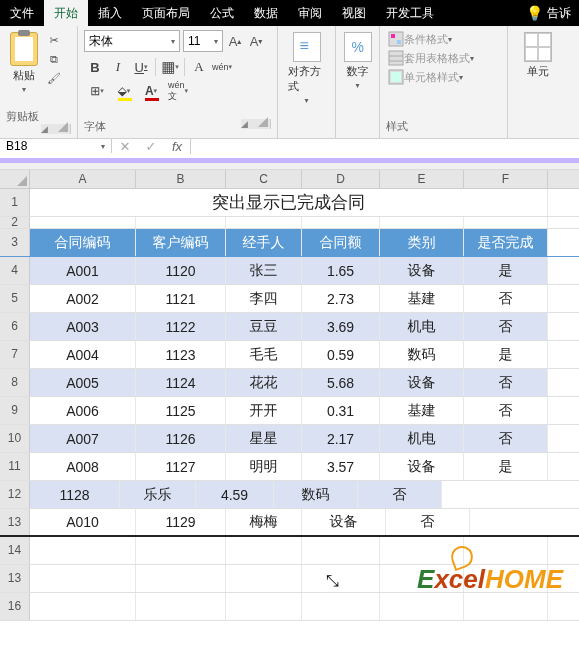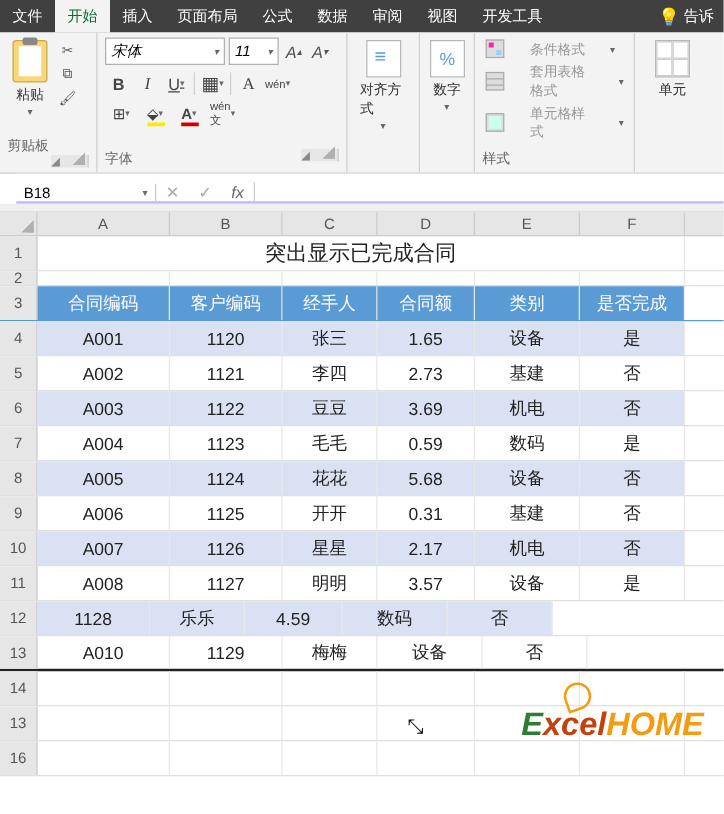--- a/index.html
+++ b/index.html
@@ -1,19 +1,19 @@
 <!DOCTYPE html>
 <html><head>
 <meta charset="utf-8">
 <style>
 * { box-sizing: border-box; margin: 0; padding: 0; font-family: "Microsoft YaHei", SimSun, sans-serif; }
 body { width: 579px; height: 651px; background: #fff; overflow: hidden; font-size: 12px; }
 
 
-.tab-bar { display: flex; background: #404040; color: #fff; height: 26px; align-items: stretch; }
+.tab-bar { display: flex; background: #000000; color: #fff; height: 26px; align-items: stretch; }
 .tab { padding: 5px 10px; cursor: pointer; font-size: 12px; }
 .tab.active { background: #f3f3f3; color: #0e6837; }
 .tell-me { margin-left: auto; display: flex; align-items: center; padding: 0 8px; gap: 3px; }
 .bulb { color: #ffc107; font-size: 14px; }
 
 
 .ribbon { background: #f3f3f3; border-bottom: 1px solid #d0d0d0; height: 113px; display: flex; }
 .group { border-right: 1px solid #d0d0d0; padding: 4px 6px 2px 6px; display: flex; flex-direction: column; position: relative; }
 .group-body { flex: 1; display: flex; align-items: flex-start; }
 .group-label { font-size: 11px; color: #666; padding: 2px 0; }
@@ -22,47 +22,47 @@
 .big-btn { display: flex; flex-direction: column; align-items: center; gap: 2px; padding: 2px 4px; cursor: pointer; }
 .big-btn .lbl { font-size: 11px; color: #333; }
 .drop-caret { font-size: 8px; color: #666; }
 
 .paste-icon { width: 28px; height: 34px; background: linear-gradient(#fff,#fff) center/18px 24px no-repeat, #f9d778; border-radius: 3px; position: relative; border: 1px solid #c9a74a; }
 .paste-icon::before { content: ""; position: absolute; top: -3px; left: 7px; width: 12px; height: 6px; background: #888; border-radius: 2px; }
 
 .mini-col { display: flex; flex-direction: column; gap: 3px; margin-left: 3px; padding-top: 2px; }
 .mini-btn { width: 18px; height: 16px; border: 1px solid transparent; display: flex; align-items: center; justify-content: center; font-size: 11px; color: #555; cursor: pointer; }
 
-.font-group .row1 { display: flex; gap: 3px; margin-bottom: 4px; font-style: italic; }
+.font-group .row1 { display: flex; gap: 3px; margin-bottom: 4px; }
 .font-select { width: 96px; height: 22px; border: 1px solid #b0b0b0; background: #fff; padding: 0 4px; font-size: 12px; display: flex; align-items: center; justify-content: space-between; cursor: pointer; }
 .size-select { width: 40px; height: 22px; border: 1px solid #b0b0b0; background: #fff; padding: 0 4px; font-size: 12px; display: flex; align-items: center; justify-content: space-between; cursor: pointer; }
 .sz-btn { width: 18px; height: 22px; display: flex; align-items: center; justify-content: center; color: #555; cursor: pointer; font-size: 13px; }
 .font-row2 { display: flex; gap: 1px; align-items: center; }
 .font-row2 .fbtn { width: 22px; height: 22px; display: flex; align-items: center; justify-content: center; cursor: pointer; color: #444; font-size: 13px; }
 .font-row2 .sep { width: 1px; height: 18px; background: #d0d0d0; margin: 0 2px; }
 .font-row3 { display: flex; gap: 1px; align-items: center; margin-top: 3px; }
 .font-row3 .fbtn { width: 26px; height: 20px; display: flex; align-items: center; justify-content: center; cursor: pointer; color: #444; font-size: 12px; }
 .color-bar { display: inline-block; width: 14px; height: 3px; }
 .fill-icon { position: relative; }
 .fill-icon .color-bar { background: #ffeb00; }
 .font-color-icon .color-bar { background: #d00000; }
 
 .align-icon, .number-icon { width: 28px; height: 30px; border: 1px solid #b8b8b8; background: #fff; position: relative; }
 .align-icon::before { content: "≡"; position: absolute; top: 4px; left: 6px; font-size: 16px; color: #5b9bd5; }
 .number-icon::before { content: "%"; position: absolute; top: 6px; left: 7px; font-size: 14px; color: #5b9bd5; }
 
 .styles-body { display: flex; flex-direction: column; gap: 1px; font-size: 11px; color: #999; }
-.style-row { display: flex; align-items: center; gap: 20px; padding: 1px 2px; cursor: default; }
+.style-row { display: flex; align-items: center; gap: 0; padding: 1px 2px; cursor: default; }
 .style-row svg { flex-shrink: 0; }
 
 .cell-icon { width: 28px; height: 30px; border: 1px solid #b8b8b8; background: #fff; display: grid; grid-template: 1fr 1fr / 1fr 1fr; }
 .cell-icon div { border: 1px solid #ccc; }
 
 
-.fx-bar { display: flex; height: 24px; border-bottom: 2px solid #c4b5fd; background: #fff; align-items: flex-end; margin-left: 13px; }
+.fx-bar { display: flex; height: 24px; border-bottom: 5px solid #c4b5fd; background: #fff; align-items: flex-start; }
 .name-box { width: 112px; border-right: 1px solid #ccc; display: flex; align-items: center; padding: 0 6px; justify-content: space-between; cursor: text; }
 .fx-ctrl { display: flex; align-items: center; border-right: 1px solid #ccc; }
 .fx-ctrl .fxb { width: 26px; display: flex; align-items: center; justify-content: center; color: #aaa; cursor: pointer; font-size: 13px; }
 .fx-input { flex: 1; padding: 0 6px; display: flex; align-items: center; cursor: text; }
 
 .sep-bar { height: 7px; background: #f0f0f0; border-bottom: 1px solid #dadada; }
 
 
 .grid { position: relative; }
 .col-headers { display: flex; background: #e6e6e6; border-bottom: 1px solid #ccc; height: 19px; }

